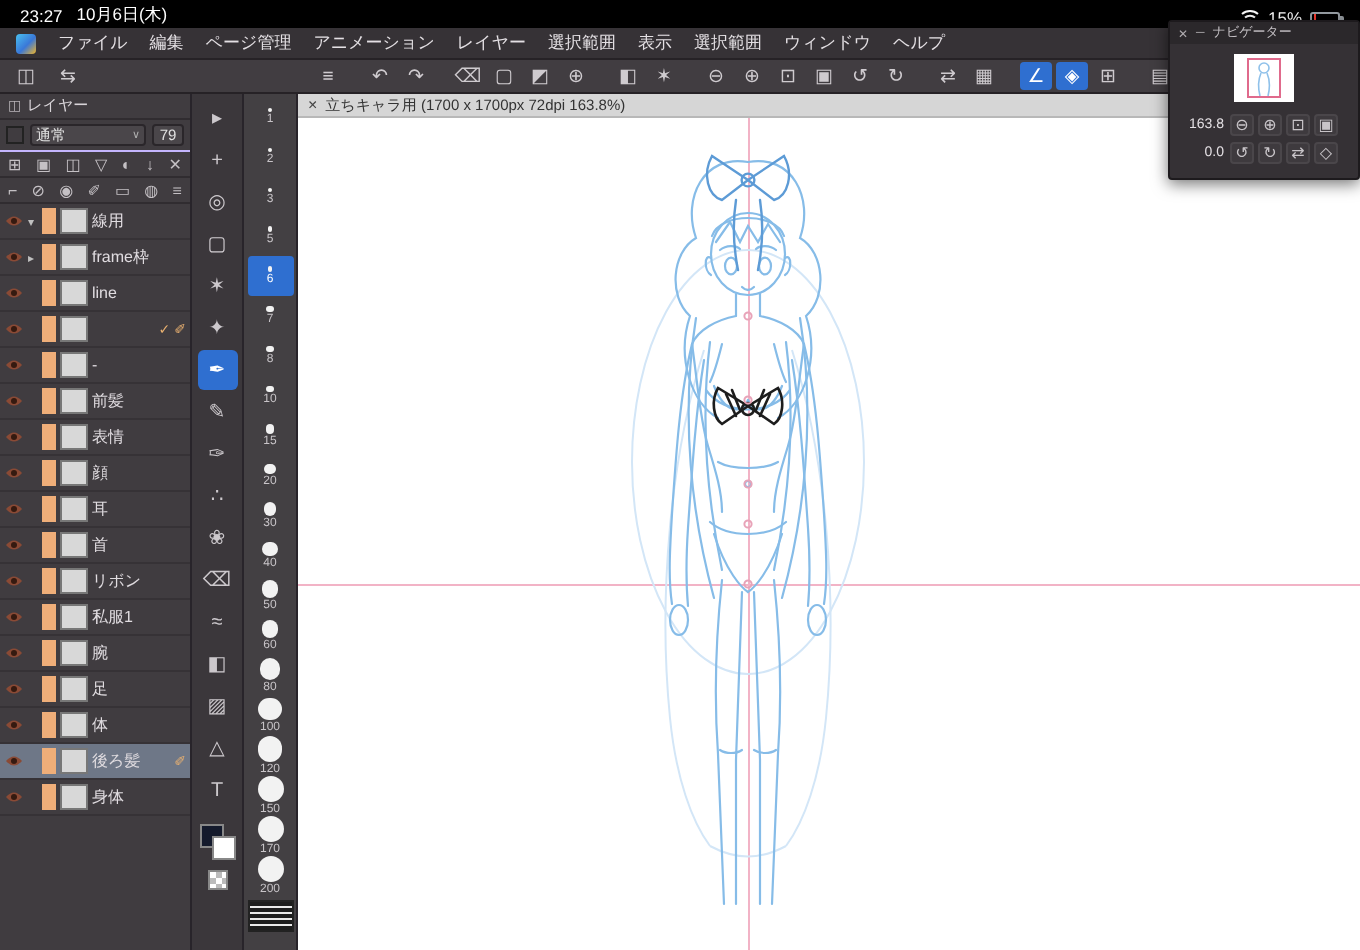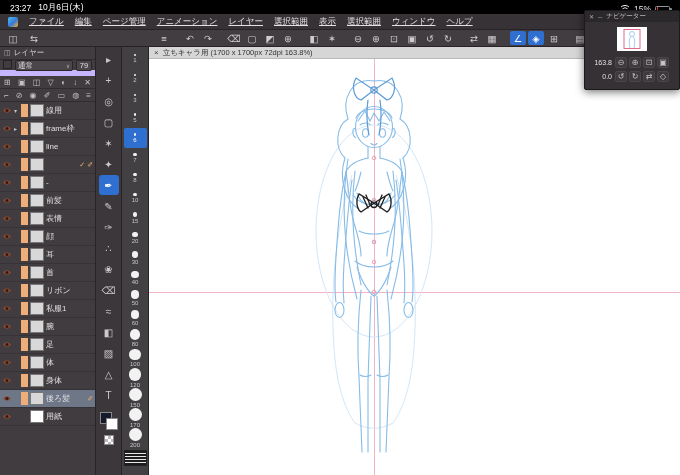--- a/index.html
+++ b/index.html
@@ -14,39 +14,39 @@
   .sb-right { display:flex; align-items:center; gap:4px; }
   .battery { position:relative; width:15px; height:7px; border:1px solid #9aa0a6; border-radius:1.5px; }
   .battery::after { content:""; position:absolute; right:-3px; top:1.5px; width:2px; height:3px; background:#9aa0a6; border-radius:0 1px 1px 0; }
   .battery-fill { position:absolute; left:.5px; top:.5px; bottom:.5px; width:15%; background:#ff3b30; }
 
   
   .menu-bar { position:absolute; left:0; top:14px; width:680px; height:16px; background:#363236;
     display:flex; align-items:center; gap:11px; padding:0 8px; border-bottom:1px solid #262226; }
   .app-icon { width:10px; height:10px; border-radius:2px; flex:0 0 auto;
     background:linear-gradient(135deg,#49c0f0 0%,#3a78d8 55%,#f0b429 100%); }
-  .menu-item { font-size:8.5px; color:#e4e0e4; white-space:nowrap; cursor:default;text-decoration:underline; }
+  .menu-item { font-size:8.5px; color:#e4e0e4; white-space:nowrap; cursor:default; }
 
   
   .toolbar { position:absolute; left:0; top:30px; width:680px; height:17px; background:#413d41;
     border-bottom:1px solid #262226; }
   .tb-left { position:absolute; left:5px; top:1px; display:flex; gap:5px; }
   .tb-main { position:absolute; left:156px; top:1px; display:flex; align-items:center; }
   .tb-group { display:flex; gap:2px; margin-right:10px; }
   .tb-icon { width:16px; height:14px; display:flex; align-items:center; justify-content:center;
     font-size:9.5px; color:#cfcbcf; border-radius:2px; }
   .tb-icon.selected { background:#2f6fd0; color:#fff; }
 
   
   .layer-panel { position:absolute; left:0; top:47px; width:96px; height:428px; background:#403c40;
     border-right:1px solid #28242a; }
   .lp-header { height:13px; display:flex; align-items:center; gap:3px; padding:0 4px; font-size:7.5px;
     color:#d8d4d8; border-bottom:1px solid #302c30; }
   .lp-hicon { font-size:7px; color:#b8b4b8; }
-  .lp-mode { height:16px; display:flex; gap:3px; padding:0 3px; border-bottom:6px solid #c4b5fd; }
+  .lp-mode { height:16px; display:flex; align-items:center; gap:3px; padding:0 3px; border-bottom:1px solid #c4b5fd; }
   .lp-swatch { width:9px; height:9px; border:1px solid #222; flex:0 0 auto; }
   .lp-mode-select { flex:1; display:flex; align-items:center; justify-content:space-between;
     font-size:7.5px; color:#e0e0e0; background:#4a464a; border:1px solid #2a262a; border-radius:2px; padding:0 2px; height:11px; }
   .caret { font-size:5.5px; color:#b0b0b0; }
   .lp-opacity { font-size:7.5px; color:#e0e0e0; background:#4a464a; border:1px solid #2a262a;
     border-radius:2px; width:16px; height:11px; display:flex; align-items:center; justify-content:center; }
   .lp-cmds { height:13px; display:flex; align-items:center; justify-content:space-between; padding:0 4px;
     border-bottom:1px solid #302c30; }
   .lp-cmd { font-size:8px; color:#c4c0c4; }
   .layer-list { position:absolute; top:55px; bottom:0; left:0; right:0; overflow:hidden; }
@@ -402,32 +402,20 @@
             <svg width="10" height="7" viewBox="0 0 10 7">
               <path d="M1,3.5 Q5,-1 9,3.5 Q5,8 1,3.5 Z" fill="#8a4a35"></path>
               <circle cx="5" cy="3.5" r="1.5" fill="#351a10"></circle>
             </svg>
           </span>
           <span class="arrow"></span>
           <span class="chip" style="background:#efae79"></span>
           <span class="thumb"></span>
           <span class="lname">体</span>
         </div>
-        <div class="layer-row">
-          <span class="eye">
-            <svg width="10" height="7" viewBox="0 0 10 7">
-              <path d="M1,3.5 Q5,-1 9,3.5 Q5,8 1,3.5 Z" fill="#8a4a35"></path>
-              <circle cx="5" cy="3.5" r="1.5" fill="#351a10"></circle>
-            </svg>
-          </span>
-          <span class="arrow"></span>
-          <span class="chip" style="background:#efae79"></span>
-          <span class="thumb"></span>
-          <span class="lname">身体</span>
-        </div>
         <div class="layer-row selected">
           <span class="eye">
             <svg width="10" height="7" viewBox="0 0 10 7">
               <path d="M1,3.5 Q5,-1 9,3.5 Q5,8 1,3.5 Z" fill="#8a4a35"></path>
               <circle cx="5" cy="3.5" r="1.5" fill="#351a10"></circle>
             </svg>
           </span>
           <span class="arrow"></span>
           <span class="chip" style="background:#efae79"></span>
           <span class="thumb"></span>
@@ -435,23 +423,23 @@
           <span class="badge">✐</span>
         </div>
         <div class="layer-row">
           <span class="eye">
             <svg width="10" height="7" viewBox="0 0 10 7">
               <path d="M1,3.5 Q5,-1 9,3.5 Q5,8 1,3.5 Z" fill="#8a4a35"></path>
               <circle cx="5" cy="3.5" r="1.5" fill="#351a10"></circle>
             </svg>
           </span>
           <span class="arrow"></span>
-          <span class="chip" style="background:transparent"></span>
-          <span class="thumb paper"></span>
-          <span class="lname">用紙</span>
+          <span class="chip" style="background:#efae79"></span>
+          <span class="thumb"></span>
+          <span class="lname">身体</span>
         </div>
       </div>
   </div>
 
   <div class="tool-panel">
     <div style="display:flex;flex-direction:column;align-items:center;">
         <span class="tool">▸</span>
         <span class="tool">+</span>
         <span class="tool">◎</span>
         <span class="tool">▢</span>

